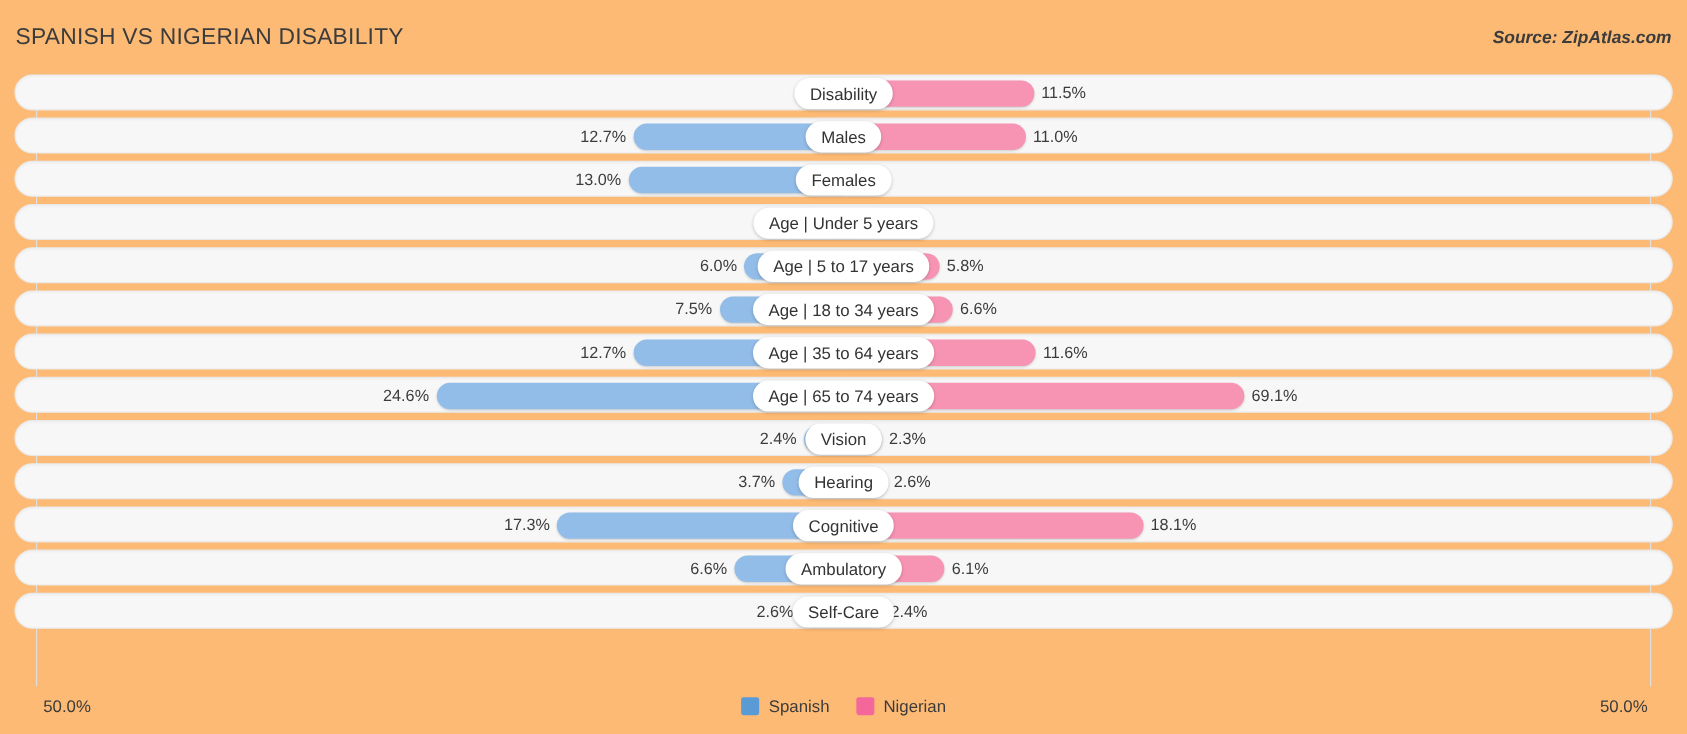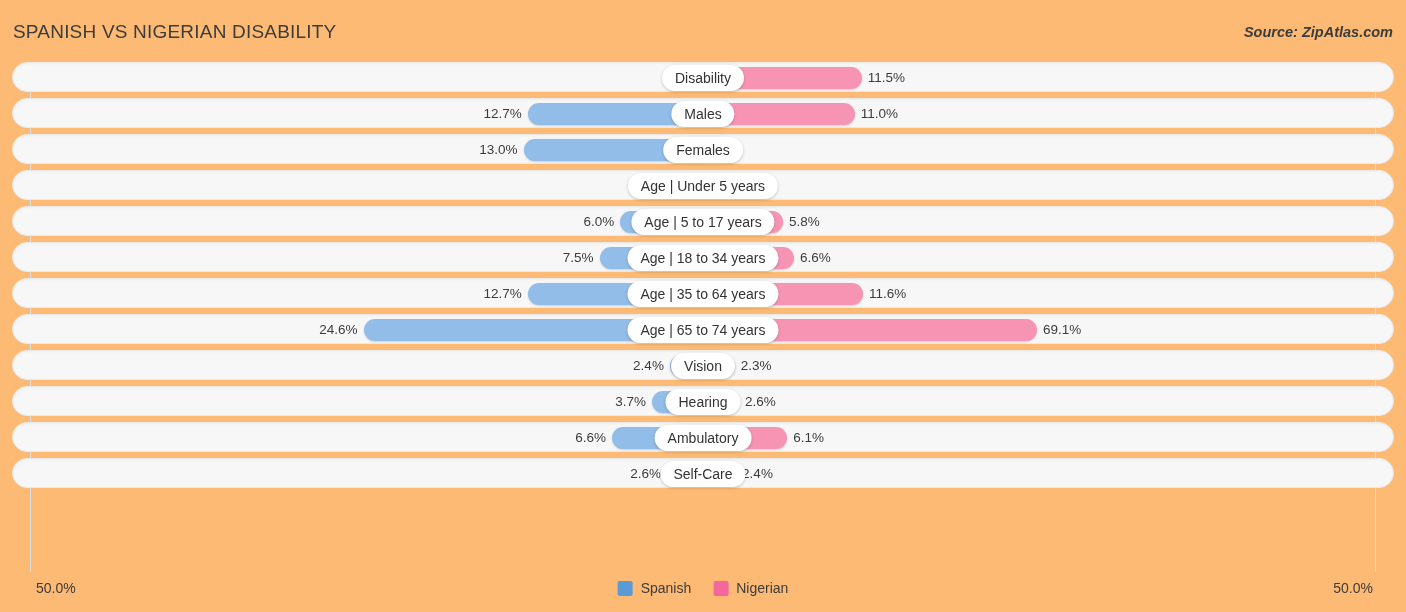--- a/index.html
+++ b/index.html
@@ -200,20 +200,31 @@
             <div class="val" style="right: 7.4%; text-align: right;">3.7%</div>
           </div>
           <div class="half r">
             <div class="bar" style="width: 5.2%; background: rgb(247, 148, 180);"></div>
             <div class="val" style="left: 5.2%;">2.6%</div>
           </div>
           <div class="pill">Hearing</div>
         </div>
         <div class="row">
           <div class="half l">
+            <div class="bar" style="width: 34.6%; background: rgb(146, 189, 232);"></div>
+            <div class="val" style="right: 34.6%;">17.3%</div>
+          </div>
+          <div class="half r">
+            <div class="bar" style="width: 36.2%; background: rgb(247, 148, 180);"></div>
+            <div class="val" style="left: 36.2%;">18.1%</div>
+          </div>
+          <div class="pill">Cognitive</div>
+        </div>
+        <div class="row">
+          <div class="half l">
             <div class="bar" style="width: 13.2%; background: rgb(146, 189, 232);"></div>
             <div class="val" style="right: 13.2%;">6.6%</div>
           </div>
           <div class="half r">
             <div class="bar" style="width: 12.2%; background: rgb(247, 148, 180);"></div>
             <div class="val" style="left: 12.2%;">6.1%</div>
           </div>
           <div class="pill">Ambulatory</div>
         </div>
         <div class="row">

